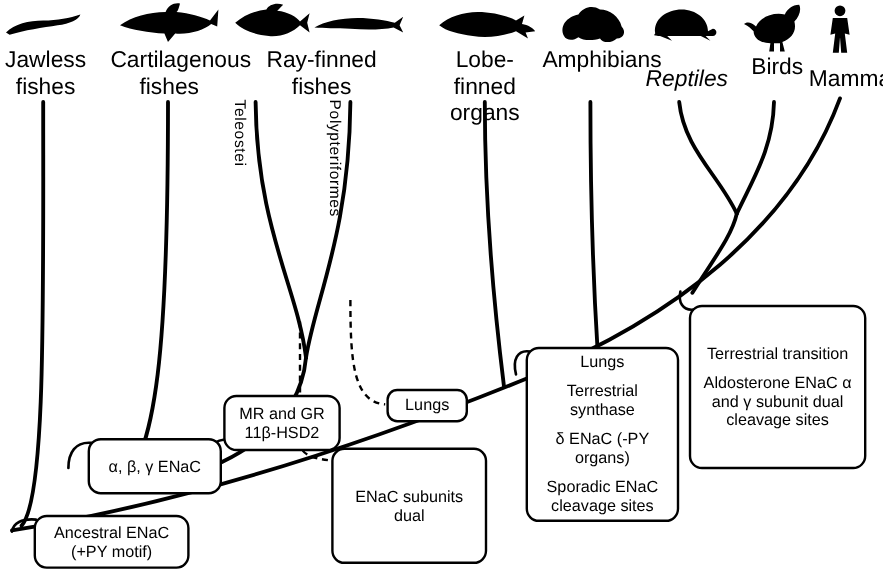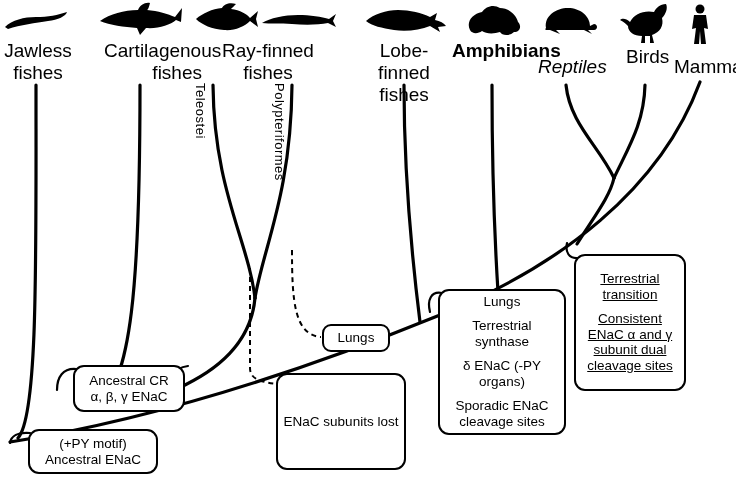--- a/index.html
+++ b/index.html
@@ -81,55 +81,58 @@
       <path d="M546,28 C544,16 556,8 568,8 C580,8 590,16 590,26 L594,24 C598,24 598,30 594,30 L588,30 L592,34 L584,30 L556,30 L560,34 L550,30 C546,30 544,30 546,28 Z"></path>
       <path d="M666,4 C660,4 656,8 654,12 C644,10 634,14 630,22 C626,18 622,18 620,20 C624,22 626,24 628,26 C628,32 634,36 642,36 L641,43 L645,43 L645,36 L650,36 L650,43 L654,43 L652,35 C660,32 664,26 662,18 C666,14 668,8 666,4 Z"></path>
       <g>
         <circle cx="700" cy="9" r="4.5"></circle>
         <path d="M694,15 L706,15 L708,29 L704,28 L706,44 L701,44 L700,31 L699,44 L694,44 L696,28 L692,29 Z"></path>
       </g>
     </g>
   </svg>
 
   <div class="taxon-label" style="left:2px;top:40px;width:72px;">Jawless fishes</div>
-  <div class="taxon-label" style="left:104px;top:40px;width:98px;text-align:right;">Cartilagenous fishes</div>
+  <div class="taxon-label" style="left:92px;top:40px;width:98px;">Cartilagenous fishes</div>
   <div class="taxon-label" style="left:222px;top:40px;width:92px;">Ray-finned fishes</div>
-  <div class="taxon-label" style="left:358px;top:40px;width:92px;">Lobe-finned fishes</div>
-  <div class="taxon-label" style="left:452px;top:40px;width:84px;font-weight:bold;">Amphibians</div>
+  <div class="taxon-label" style="left:358px;top:40px;width:92px;">Lobe-finned organs</div>
+  <div class="taxon-label" style="left:452px;top:40px;width:84px;">Amphibians</div>
   <div class="taxon-label" style="left:538px;top:56px;width:62px;font-style:italic;">Reptiles</div>
   <div class="taxon-label" style="left:626px;top:46px;width:42px;">Birds</div>
   <div class="taxon-label" style="left:674px;top:56px;width:68px;">Mammals</div>
 
   <div class="vlabel" style="left:194px;top:83px;height:80px;">Teleostei</div>
   <div class="vlabel" style="left:273px;top:83px;height:122px;">Polypteriformes</div>
 
   <div class="note-box" style="left:28px;top:429px;width:130px;height:45px;">
+    <div class="line">Ancestral ENaC</div>
     <div class="line">(+PY motif)</div>
-    <div class="line">Ancestral ENaC</div>
   </div>
 
   <div class="note-box" style="left:73px;top:365px;width:112px;height:47px;">
-    <div class="line">Ancestral CR</div>
     <div class="line">α, β, γ ENaC</div>
   </div>
 
+  <div class="note-box" style="left:186px;top:329px;width:98px;height:47px;">
+    <div class="line">MR and GR</div>
+    <div class="line">11β-HSD2</div>
+  </div>
 
   <div class="note-box" style="left:322px;top:324px;width:68px;height:28px;border-radius:9px;">
     <div class="line">Lungs</div>
   </div>
 
   <div class="note-box" style="left:276px;top:373px;width:130px;height:97px;">
-    <div class="para">ENaC subunits lost</div>
+    <div class="para">ENaC subunits dual</div>
   </div>
 
   <div class="note-box" style="left:438px;top:289px;width:128px;height:146px;">
     <div class="para">Lungs</div>
     <div class="para">Terrestrial synthase</div>
     <div class="para">δ ENaC (-PY organs)</div>
     <div class="para">Sporadic ENaC cleavage sites</div>
   </div>
 
-  <div class="note-box" style="left:574px;top:254px;width:112px;height:137px;text-decoration:underline;">
+  <div class="note-box" style="left:574px;top:254px;width:148px;height:137px;">
     <div class="para">Terrestrial transition</div>
-    <div class="para">Consistent ENaC α and γ subunit dual cleavage sites</div>
+    <div class="para">Aldosterone ENaC α and γ subunit dual cleavage sites</div>
   </div>
 
 </div>
 
 </body></html>

